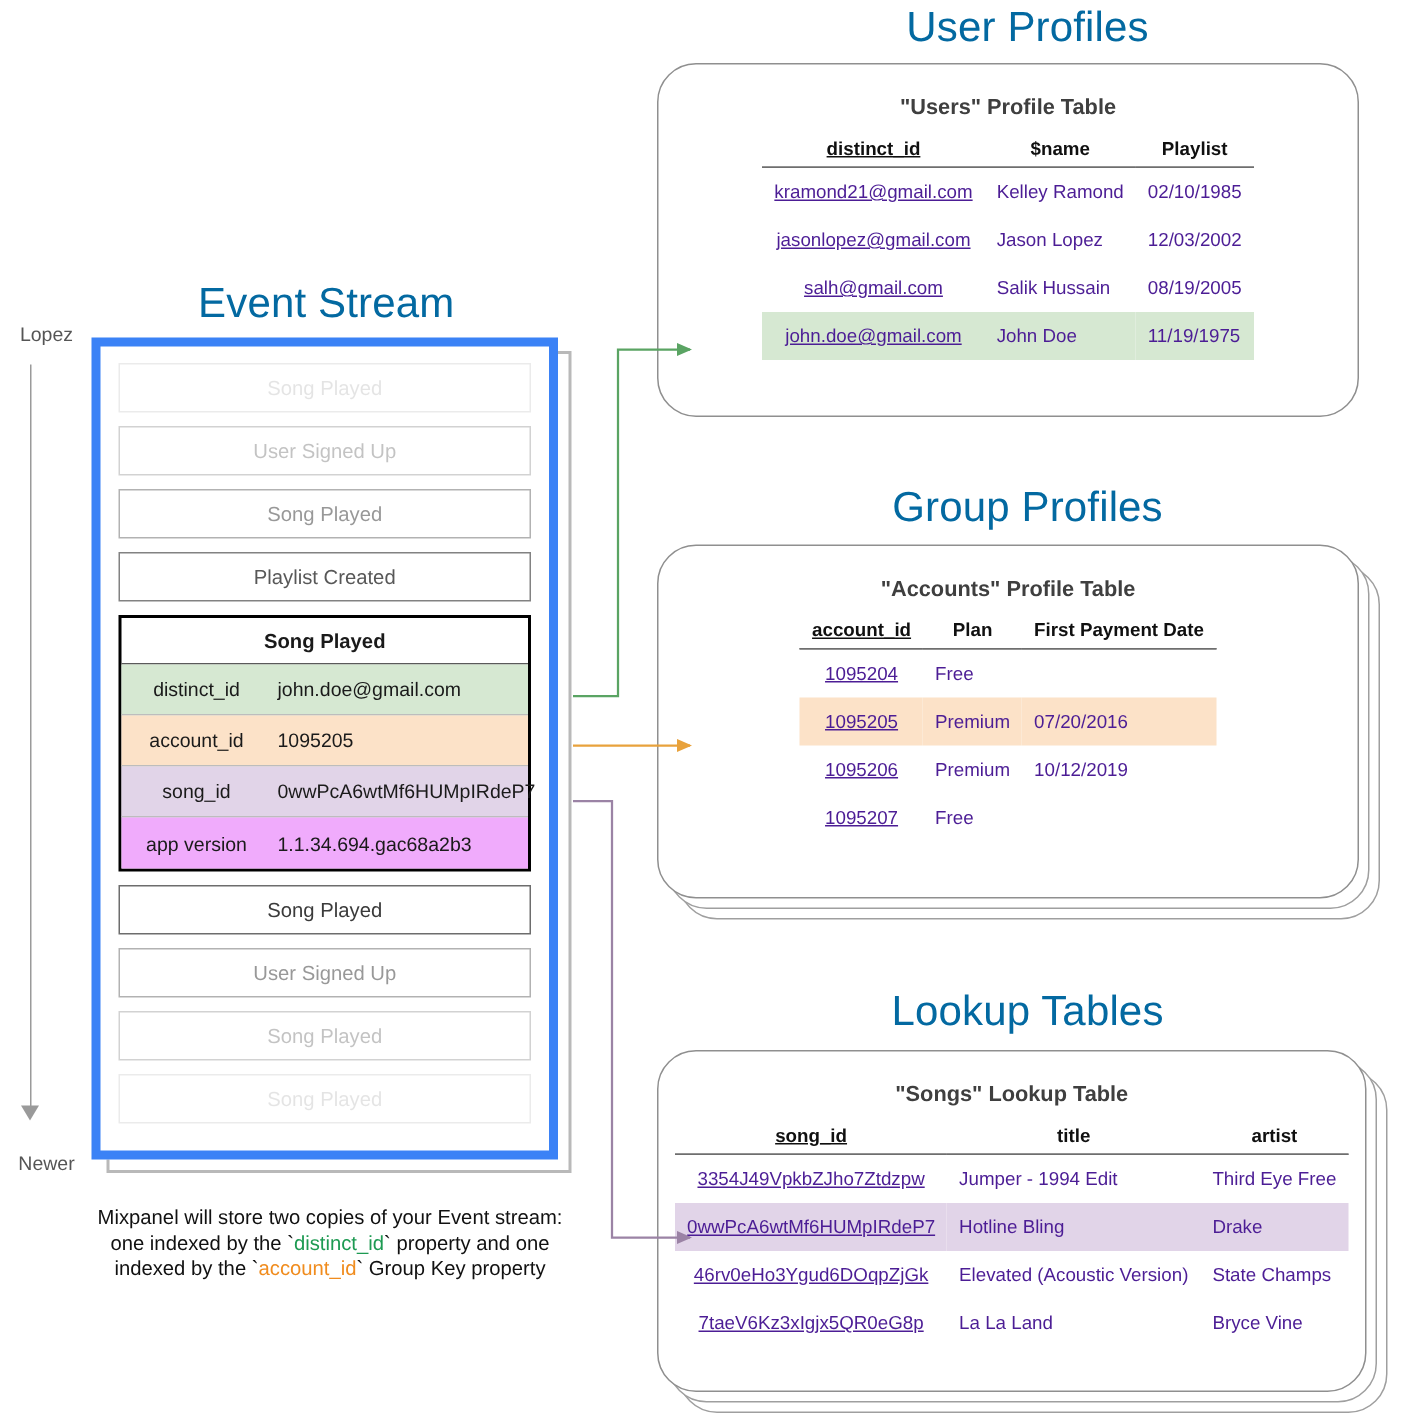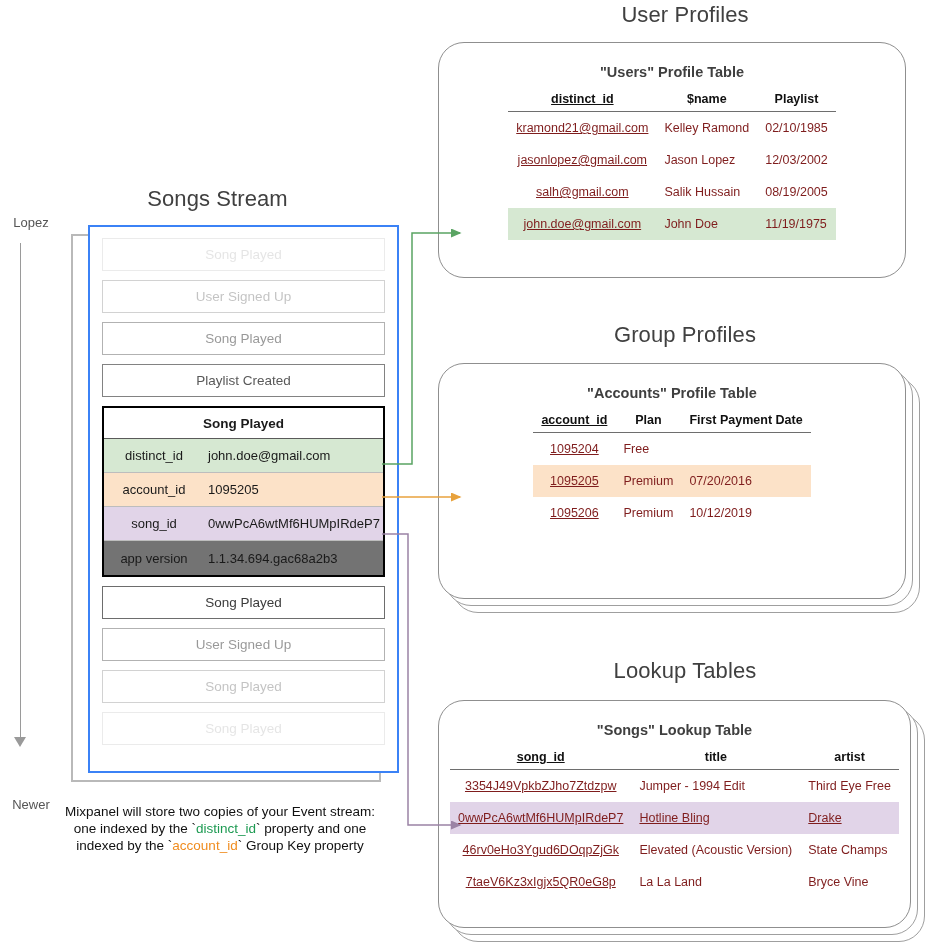--- a/index.html
+++ b/index.html
@@ -12,23 +12,23 @@
     height: 951px;
     position: relative;
     font-family: "Liberation Sans", sans-serif;
     color: #111111;
     overflow: hidden;
   }
 
   
   .section-title {
     position: absolute;
-    font-size: 22px;
+    font-size: 28px;
     font-weight: 400;
-    color: #404040;
+    color: #0369a1;
     text-align: center;
     letter-spacing: 0.1px;
   }
   #title-user-profiles  { left: 435px; top: 2px;   width: 500px; }
   #title-group-profiles { left: 435px; top: 322px; width: 500px; }
   #title-lookup-tables  { left: 435px; top: 658px; width: 500px; }
   #title-event-stream   { left: 60px;  top: 186px; width: 315px; }
 
   
   #time-axis {
@@ -37,21 +37,21 @@
     width: 62px; height: 570px;
   }
   #time-axis .axis-label {
     position: absolute;
     font-size: 13px;
     color: #555555;
     width: 62px;
     text-align: center;
   }
   #label-older { top: 0px; }
-  #label-newer { top: 582px; }
+  #label-newer { top: 553px; }
   #axis-line {
     position: absolute;
     left: 20px; top: 28px;
     width: 1px; height: 498px;
     background: #9a9a9a;
   }
   #axis-arrow {
     position: absolute;
     left: 14px; top: 522px;
     width: 0; height: 0;
@@ -70,25 +70,24 @@
     position: absolute;
     border: 2px solid #b9b9b9;
     background: #ffffff;
     box-sizing: border-box;
   }
   #es-shadow-1 { left: 10px; top: 9px;  width: 310px; height: 548px; }
   #es-panel {
     position: absolute;
     left: 0px; top: 0px;
     width: 311px; height: 548px;
-    border: 2px solid #3b82f6;
+    border: 6px solid #3b82f6;
     background: #ffffff;
     box-sizing: border-box;
     padding: 11px 12px;
-    margin-left: 27px;
   }
 
   .event-item {
     height: 33px;
     border: 1px solid #6d6d6d;
     box-sizing: border-box;
     display: flex;
     align-items: center;
     justify-content: center;
     font-size: 13.5px;
@@ -134,21 +133,21 @@
     text-align: center;
     flex: 0 0 100px;
   }
   .prop-val {
     flex: 1 1 auto;
     padding-left: 4px;
   }
   .row-green  { background: #d6e8d2; }
   .row-orange { background: #fce2c8; }
   .row-purple { background: #e1d4e8; }
-  .row-plain  { background: #737373; }
+  .row-plain  { background: #f0abfc; }
 
   
   #caption {
     position: absolute;
     left: 30px; top: 803px;
     width: 380px;
     text-align: center;
     font-size: 13.5px;
     line-height: 17px;
     color: #111111;
@@ -191,45 +190,45 @@
     font-weight: bold;
     color: #101010;
     padding: 2px 8px 5px 8px;
     border-bottom: 1.5px solid #6e6e6e;
     white-space: nowrap;
   }
   table.data-table th.k { text-decoration: underline; text-align: center; }
   table.data-table th.l { text-align: center; }
   table.data-table td {
     padding: 9px 8px;
-    color: #7f1d1d;
+    color: #4c1d95;
     white-space: nowrap;
     font-size: 12.5px;
   }
   table.data-table td.k { text-decoration: underline; text-align: center; }
   table.data-table td.l { text-align: left; }
   tr.hl-green  td { background: #d6e8d2; }
   tr.hl-orange td { background: #fce2c8; }
-  tr.hl-purple td { background: #e1d4e8; text-decoration: underline; }
+  tr.hl-purple td { background: #e1d4e8; }
 
   
   #connectors {
     position: absolute;
     left: 0; top: 0;
     width: 941px; height: 951px;
     pointer-events: none;
   }
 </style>
 </head>
 <body>
 
 <div class="section-title" id="title-user-profiles">User Profiles</div>
 <div class="section-title" id="title-group-profiles">Group Profiles</div>
 <div class="section-title" id="title-lookup-tables">Lookup Tables</div>
-<div class="section-title" id="title-event-stream">Songs Stream</div>
+<div class="section-title" id="title-event-stream">Event Stream</div>
 
 <div id="time-axis">
   <div class="axis-label" id="label-older">Lopez</div>
   <div id="axis-line"></div>
   <div id="axis-arrow"></div>
   <div class="axis-label" id="label-newer">Newer</div>
 </div>
 
 <div id="event-stream-wrap">
   <div class="es-shadow" id="es-shadow-1"></div>
@@ -358,20 +357,25 @@
           <tr class="hl-orange">
             <td class="k">1095205</td>
             <td class="l">Premium</td>
             <td class="l">07/20/2016</td>
           </tr>
           <tr class="">
             <td class="k">1095206</td>
             <td class="l">Premium</td>
             <td class="l">10/12/2019</td>
           </tr>
+          <tr class="">
+            <td class="k">1095207</td>
+            <td class="l">Free</td>
+            <td class="l"></td>
+          </tr>
         </tbody>
     </table>
   </div>
 </div>
 
 <div class="card-wrap" id="songs-card-wrap" style="left:438px; top:700px; width:495px; height:250px;">
   <div class="card-shadow" style="left:14px; top:14px; width:473px; height:228px;"></div>
   <div class="card-shadow" style="left:7px;  top:7px;  width:473px; height:228px;"></div>
   <div class="card" id="songs-card" style="width:473px; height:228px;">
     <div class="card-title">"Songs" Lookup Table</div>

